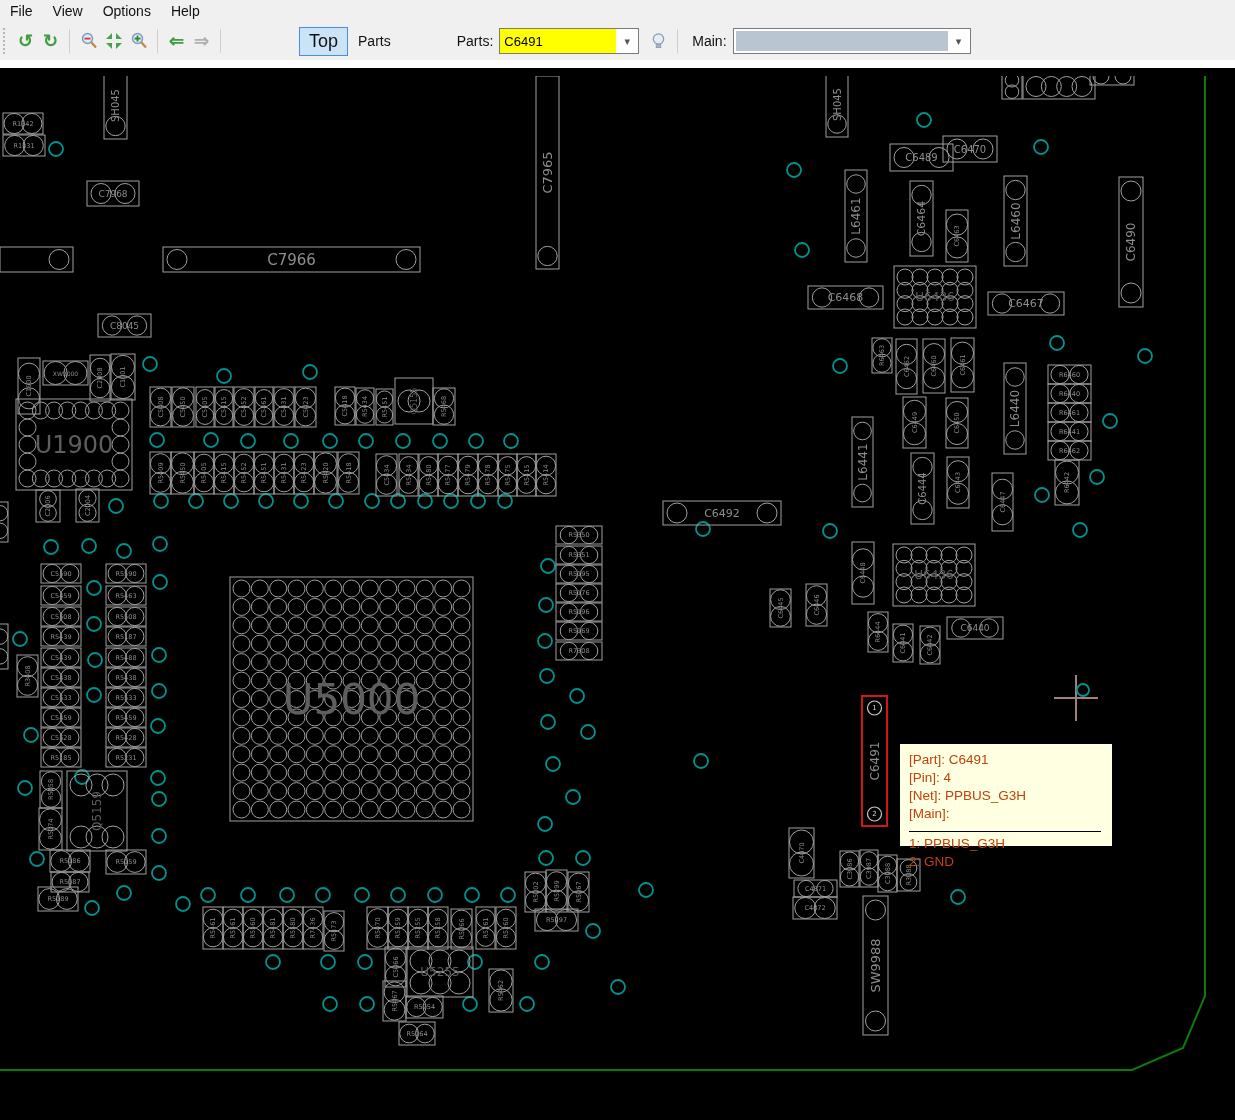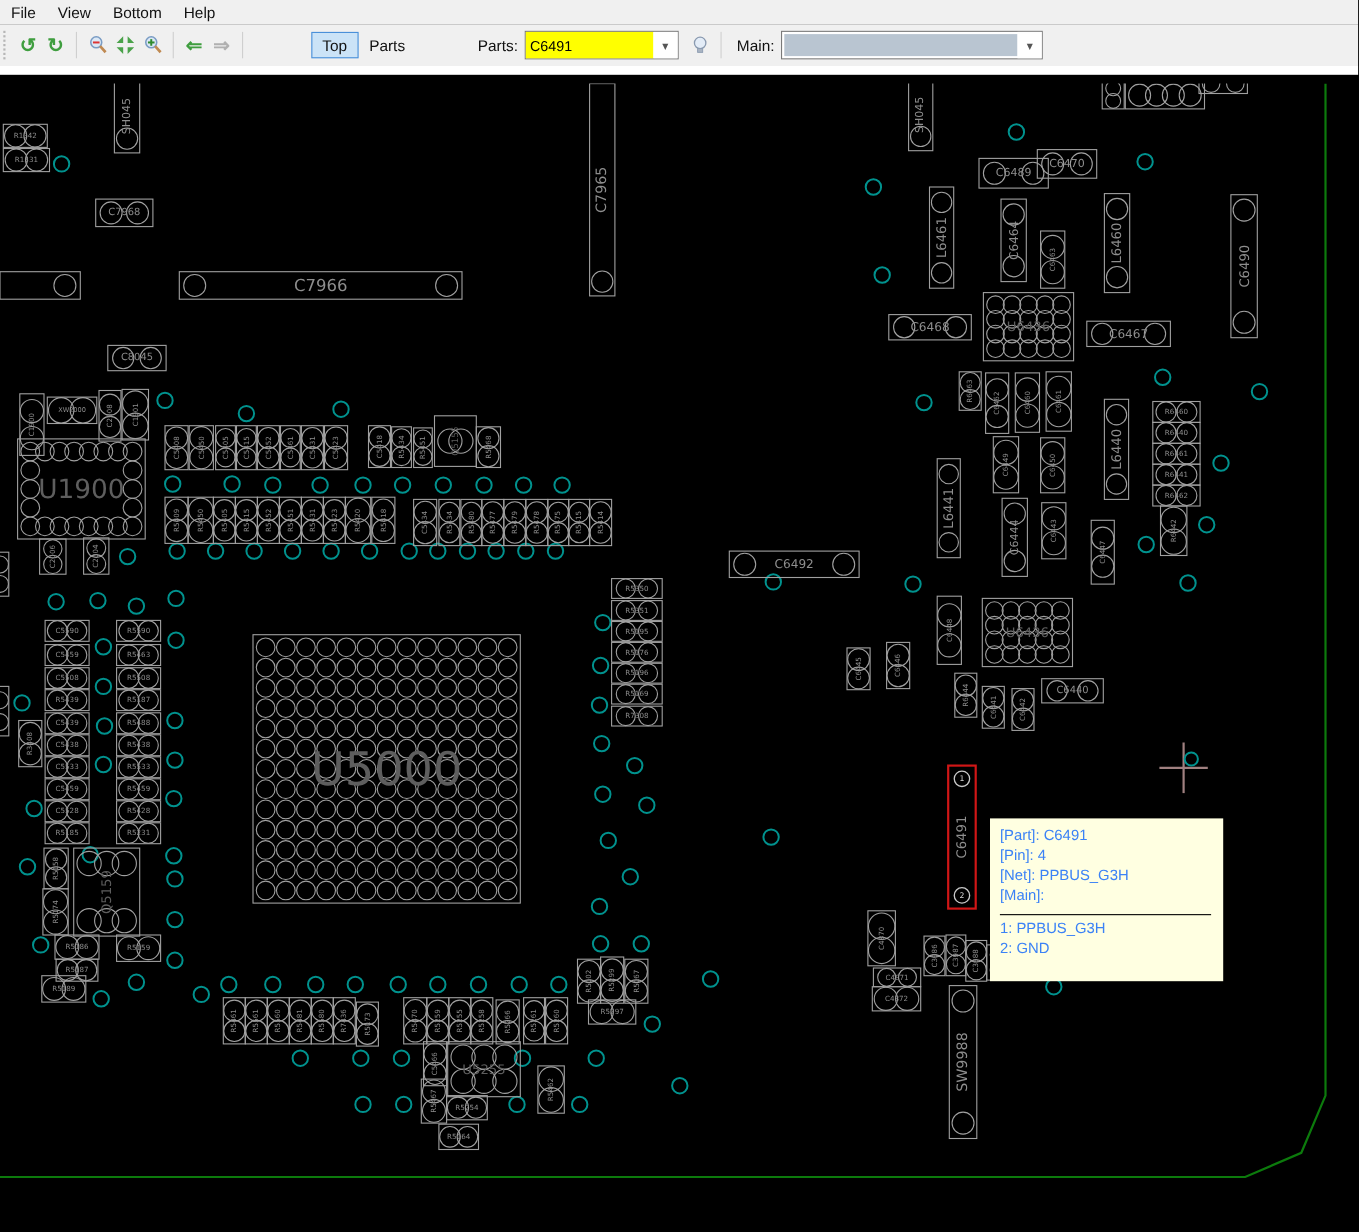--- a/index.html
+++ b/index.html
@@ -9,51 +9,51 @@
   #menubar{position:absolute;left:0;top:0;width:1235px;height:22px;background:#f0f0f0;
            display:flex;align-items:center;font-size:14px;color:#111;}
   .menu-item{padding:1px 10px;cursor:default;}
   #toolbar{position:absolute;left:0;top:22px;width:1235px;height:38px;background:#f0f0f0;
            display:flex;align-items:center;font-size:14px;color:#111;}
   .grip{width:4px;height:26px;border-left:2px dotted #b6b6b6;margin:0 4px 0 3px;}
   .tbtn{width:23px;height:23px;display:flex;align-items:center;justify-content:center;margin:0 1px;}
   .vsep{width:1px;height:24px;background:#cfcfcf;margin:0 6px;}
   .glyph-green{color:#3f9e3f;font-size:18px;font-weight:bold;line-height:1;}
   .glyph-gray{color:#b0b0b0;font-size:18px;font-weight:bold;line-height:1;}
-  #top-btn{margin-left:56px;padding:3px 9px;background:#cbe3f7;border:1px solid #4a90d9;font-size:14px;}
+  #top-btn{margin-left:72px;padding:3px 9px;background:#cbe3f7;border:1px solid #4a90d9;font-size:18px;}
   #bottom-btn{padding:3px 10px;font-size:14px;}
   .label{margin-left:56px;font-size:14px;text-align:right;}
   .combo{display:flex;align-items:stretch;border:1px solid #7a7a7a;background:#fff;height:24px;margin-left:6px;}
   #parts-input{width:108px;background:#ffff00;border:none;outline:none;font-size:13px;
                font-family:"Liberation Sans",sans-serif;padding:0 4px;}
   #nets-fill{width:212px;background:#b9c5d1;margin:2px 0 2px 2px;}
   .chev{width:22px;display:flex;align-items:center;justify-content:center;color:#555;font-size:11px;background:#fff;}
   #substrip{position:absolute;left:0;top:60px;width:1235px;height:8px;background:#ffffff;}
   #tabstrip{position:absolute;left:0;top:68px;width:1235px;height:24px;background:#ffffff;}
   .tab{position:absolute;bottom:0;display:flex;align-items:center;justify-content:center;
        font-size:13px;color:#111;background:#f2f2f2;border:1px solid #b5b5b5;border-bottom:none;}
   #tab-main{left:3px;width:40px;height:20px;}
   #tab-boardview{left:45px;width:80px;height:23px;background:#fff;border-color:#8f8f8f;z-index:2;}
   
   #canvas{position:absolute;left:0;top:76px;width:1235px;height:1028px;background:#000;}
   svg text{font-family:"DejaVu Sans",sans-serif;}
   
-  #tooltip{position:absolute;left:900px;top:744px;width:212px;height:148px;background:#ffffe1;
-           color:#3b82f6;font-size:13.5px;line-height:18px;padding:7px 0 0 9px;box-sizing:border-box;z-index:5;}
+  #tooltip{position:absolute;left:900px;top:744px;width:212px;height:102px;background:#ffffe1;
+           color:#c2410c;font-size:13.5px;line-height:18px;padding:7px 0 0 9px;box-sizing:border-box;z-index:5;}
   #tooltip .sep{border-top:1px solid #000;width:192px;margin:8px 0 3px 0;}
 </style>
 </head>
 <body>
 
 <div id="app">
 
   <div id="menubar">
     <span class="menu-item">File</span>
     <span class="menu-item">View</span>
-    <span class="menu-item">Bottom</span>
+    <span class="menu-item">Options</span>
     <span class="menu-item">Help</span>
   </div>
 
   <div id="toolbar">
     <div class="grip"></div>
     <div class="tbtn">
         <span class="glyph-green">↺</span>
       </div>
     <div class="tbtn">
         <span class="glyph-green">↻</span>

